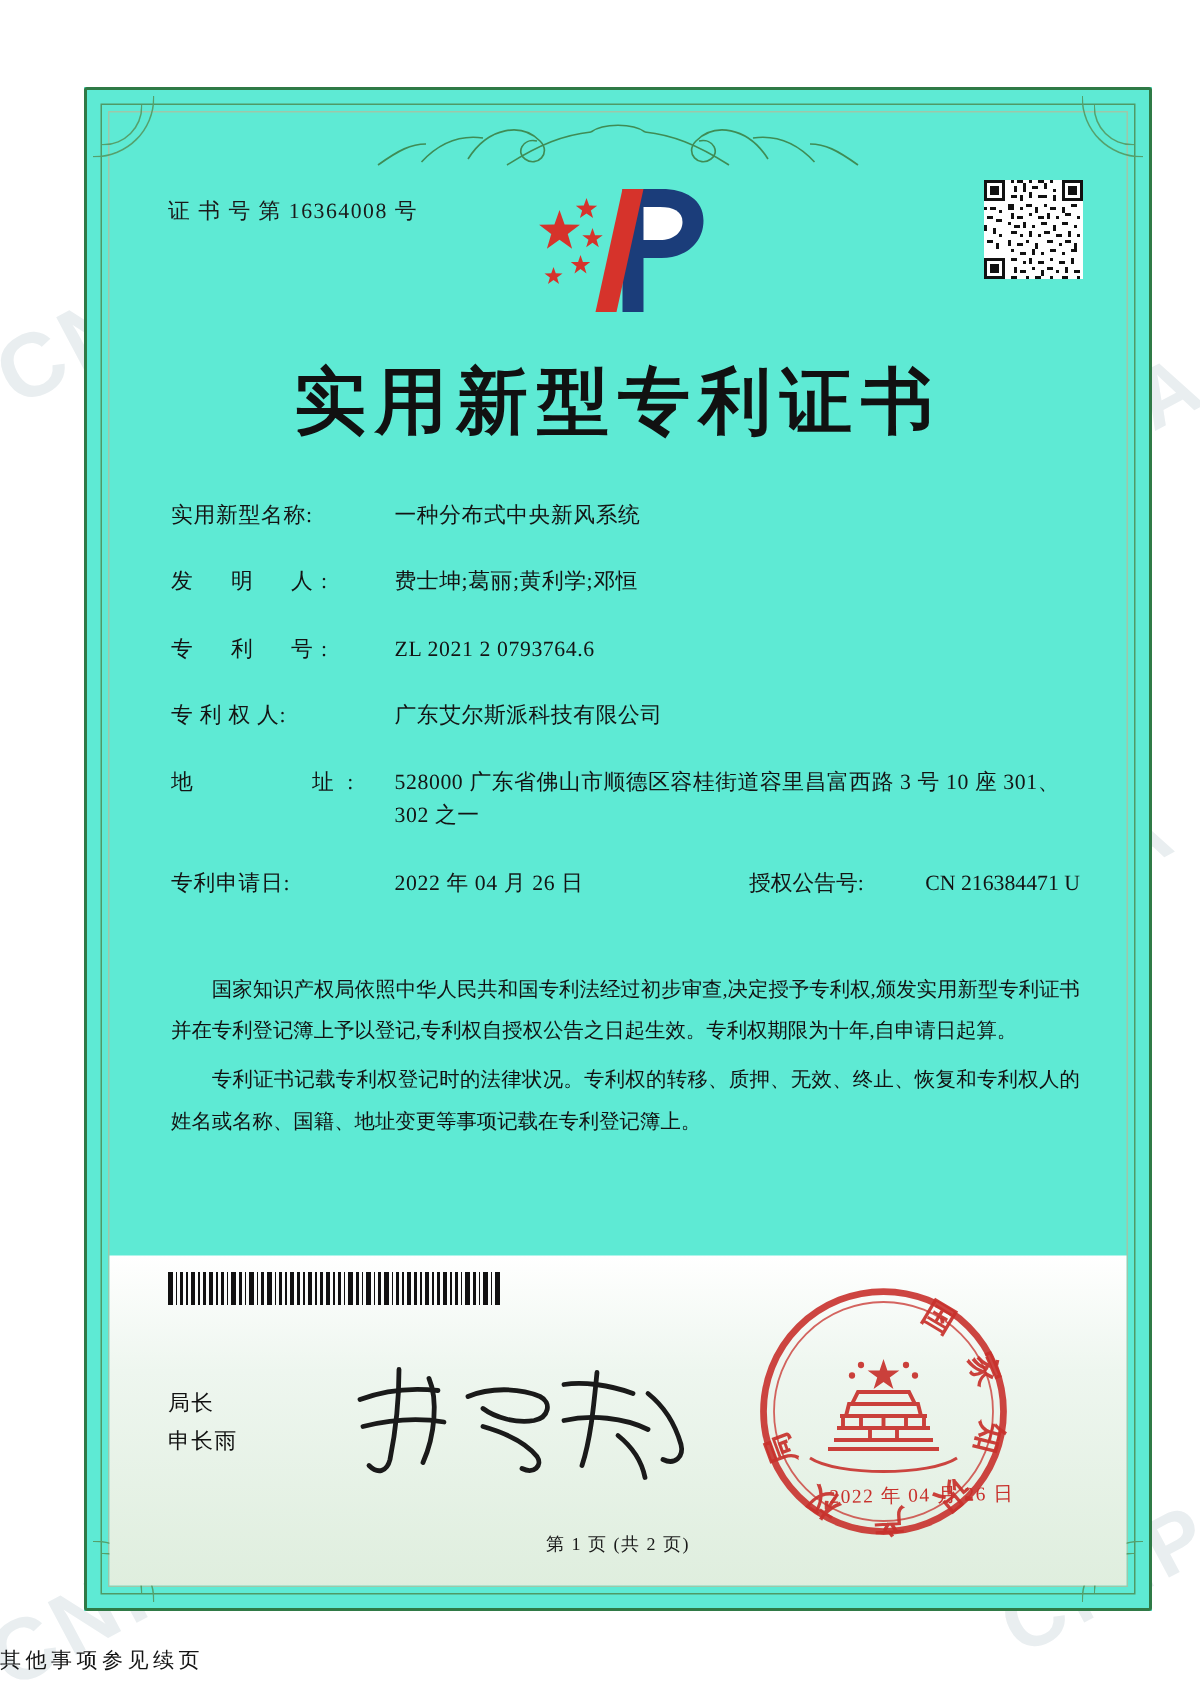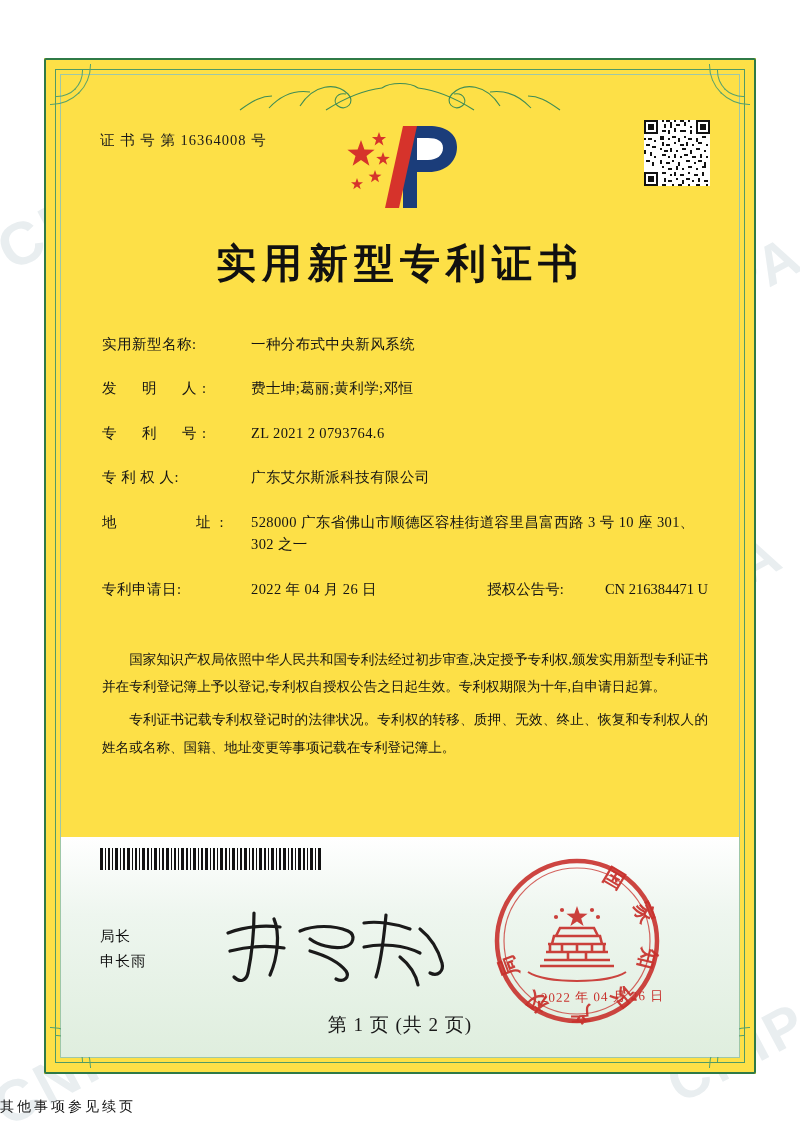--- a/index.html
+++ b/index.html
@@ -28,25 +28,25 @@
     font-weight: bold;
     color: #e9eef0;
     letter-spacing: 4px;
     transform: rotate(-28deg);
     white-space: nowrap;
   }
 
   
   .certificate {
     position: absolute;
-    left: 44px;
+    left: 56px;
     top: 58px;
     width: 712px;
     height: 1016px;
-    background: #fde047;
+    background: #5eead4;
     z-index: 1;
   }
   
   .border-outer {
     position: absolute;
     inset: 0;
     border: 2px solid #2f7a46;
     border-radius: 2px;
   }
   .border-inner {
@@ -133,21 +133,21 @@
     width: 150px;
     height: 92px;
   }
   .cert-title {
     position: absolute;
     left: 0;
     right: 0;
     top: 178px;
     text-align: center;
     font-family: "DejaVu Serif", "Liberation Serif", serif;
-    font-size: 40px;
+    font-size: 48px;
     font-weight: bold;
     letter-spacing: 6px;
     color: #111111;
   }
 
   
   .fields {
     position: absolute;
     left: 58px;
     right: 48px;
@@ -247,21 +247,21 @@
     transform: rotate(-1deg);
   }
 
   
   .page-footer {
     position: absolute;
     left: 0;
     right: 0;
     bottom: 36px;
     text-align: center;
-    font-size: 19px;
+    font-size: 12px;
     color: #1a1a1a;
     letter-spacing: 1px;
   }
   .bottom-note {
     position: absolute;
     left: 0;
     right: 0;
     bottom: 22px;
     text-align: left;
     font-size: 14px;

